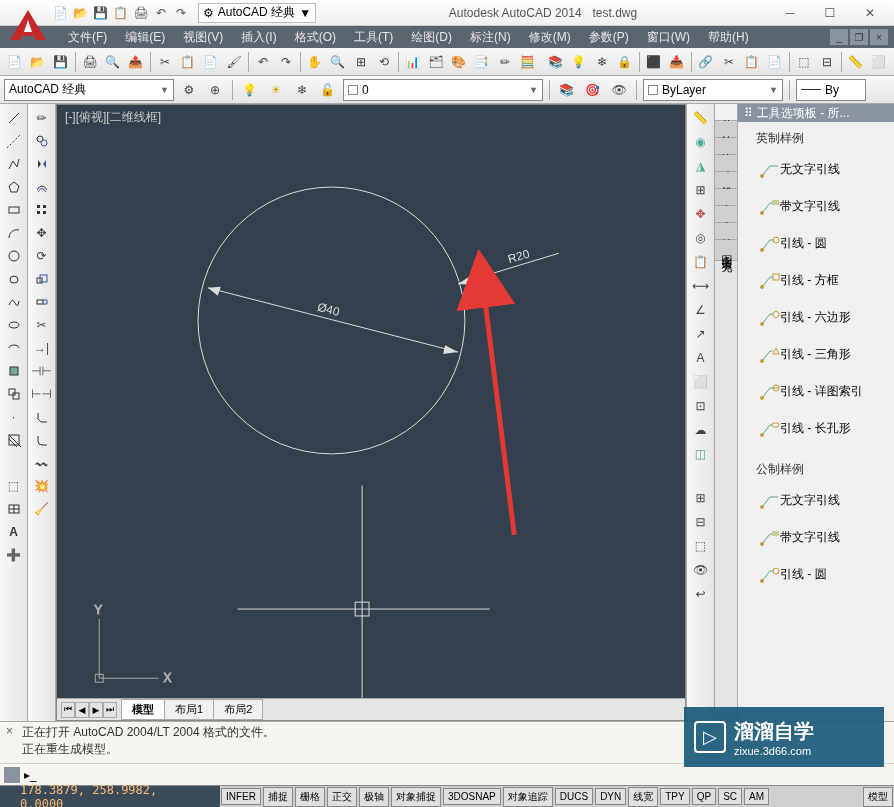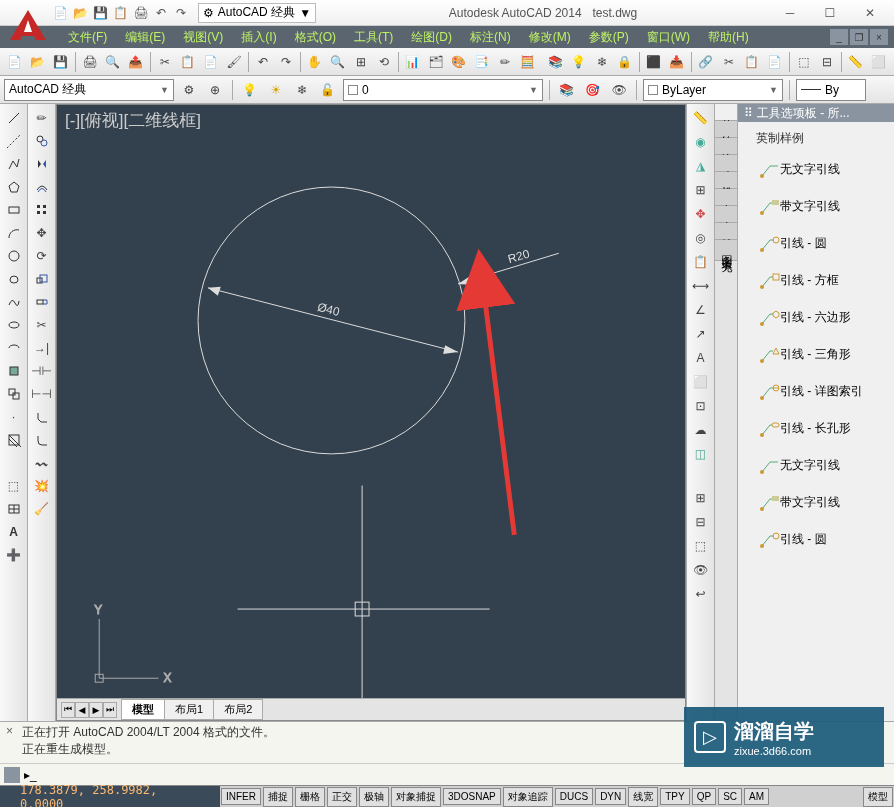--- a/index.html
+++ b/index.html
@@ -9,39 +9,39 @@
 .titlebar .qat { display: flex; gap: 2px; align-items: center; }
 .titlebar .qat-icon { width: 18px; height: 18px; display: flex; align-items: center; justify-content: center; color: #555; }
 .titlebar .workspace-dd { margin-left: 6px; display: flex; align-items: center; border: 1px solid #bbb; height: 20px; padding: 0 4px; background: #fff; gap: 4px; }
 .titlebar .title-text { flex: 1; text-align: center; color: #555; font-size: 13px; }
 .titlebar .win-controls { display: flex; gap: 0; }
 .titlebar .win-btn { width: 40px; height: 24px; display: flex; align-items: center; justify-content: center; color: #555; }
 
 .menubar { height: 22px; background: #5a6570; display: flex; align-items: center; padding: 0 6px; gap: 2px; }
 .logo-a { position: absolute; left: 6px; top: 6px; width: 44px; height: 38px; z-index: 10; }
 .menubar .spacer { width: 52px; }
-.menubar .menu-item { color: #bef264; padding: 2px 8px; cursor: pointer; }
+.menubar .menu-item { color: #e5e5e5; padding: 2px 8px; cursor: pointer; }
 .menubar .mdi-controls { margin-left: auto; display: flex; }
 .menubar .mdi-btn { width: 18px; height: 16px; background: #8a94a0; margin-left: 2px; display: flex; align-items: center; justify-content: center; color: #333; font-size: 10px; }
 
 .toolbar-row { height: 28px; background: linear-gradient(#f8f8f8, #e4e4e4); border-bottom: 1px solid #aaa; display: flex; align-items: center; padding: 0 4px; gap: 1px; }
 .tb-icon { width: 22px; height: 22px; display: flex; align-items: center; justify-content: center; border: 1px solid transparent; color: #444; }
 .tb-sep { width: 1px; height: 20px; background: #aaa; margin: 0 2px; }
 
 .controls-row { height: 28px; background: linear-gradient(#f8f8f8, #e4e4e4); border-bottom: 1px solid #aaa; display: flex; align-items: center; padding: 0 4px; gap: 4px; }
 .dropdown { height: 22px; background: #fff; border: 1px solid #888; display: flex; align-items: center; padding: 0 4px; gap: 4px; }
 .dropdown .dd-arrow { margin-left: auto; font-size: 9px; color: #666; }
 
 .main-area { position: absolute; top: 104px; left: 0; right: 0; bottom: 86px; display: flex; background: #e4e4e4; }
 .vtoolbar { width: 28px; background: linear-gradient(90deg, #f8f8f8, #e4e4e4); border-right: 1px solid #aaa; display: flex; flex-direction: column; align-items: center; padding: 2px 0; gap: 0; }
 .vtoolbar .tb-icon { width: 24px; height: 23px; }
 
 .canvas-wrap { flex: 1; position: relative; background: #33404d; display: flex; flex-direction: column; border: 1px solid #888; }
 .canvas { flex: 1; position: relative; overflow: hidden; }
-.canvas .view-label { position: absolute; top: 4px; left: 8px; color: #ccc; font-size: 17px; }
+.canvas .view-label { position: absolute; top: 4px; left: 8px; color: #ccc; font-size: 12px; }
 .canvas svg { width: 100%; height: 100%; }
 .tabs-strip { height: 22px; background: #e4e4e4; display: flex; align-items: center; padding: 0 4px; gap: 0; border-top: 1px solid #aaa; }
 .tabs-strip .tab { padding: 2px 10px; border: 1px solid #aaa; background: #f0f0f0; margin-right: -1px; font-size: 11px; }
 .tabs-strip .tab.active { background: #fff; font-weight: bold; }
 .tabs-strip .nav-arrows { display: flex; gap: 0; margin-right: 4px; }
 .tabs-strip .nav-arrow { width: 14px; height: 16px; display: flex; align-items: center; justify-content: center; border: 1px solid #aaa; font-size: 9px; }
 
 .right-toolbar { width: 28px; background: linear-gradient(90deg, #f8f8f8, #e4e4e4); border-left: 1px solid #aaa; display: flex; flex-direction: column; align-items: center; padding: 2px 0; }
 .right-toolbar .tb-icon { width: 24px; height: 24px; }
 
@@ -529,20 +529,21 @@
         </div>
       <div class="palette-item">
           <svg class="pi-icon" viewBox="0 0 20 16">
             <path d="M2 14 L10 4 L12 4" fill="none" stroke="#5a7"></path>
             <rect x="12" y="2" width="7" height="4" rx="2" fill="none" stroke="#c93"></rect>
             <circle cx="2" cy="14" r="2" fill="#c93"></circle>
           </svg>
           <span>引线 - 长孔形</span>
         </div>
 
+      <div class="palette-section-title" style="margin-top:10px">公制样例</div>
       <div class="palette-item">
           <svg class="pi-icon" viewBox="0 0 20 16">
             <path d="M2 14 L10 4 L18 4" fill="none" stroke="#5a7"></path>
             <circle cx="2" cy="14" r="2" fill="#c93"></circle>
           </svg>
           <span>无文字引线</span>
         </div>
       <div class="palette-item">
           <svg class="pi-icon" viewBox="0 0 20 16">
             <path d="M2 14 L10 4 L18 4" fill="none" stroke="#5a7"></path>

